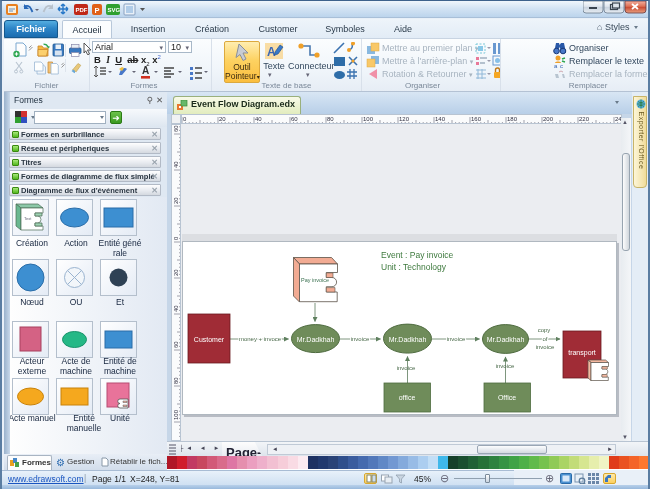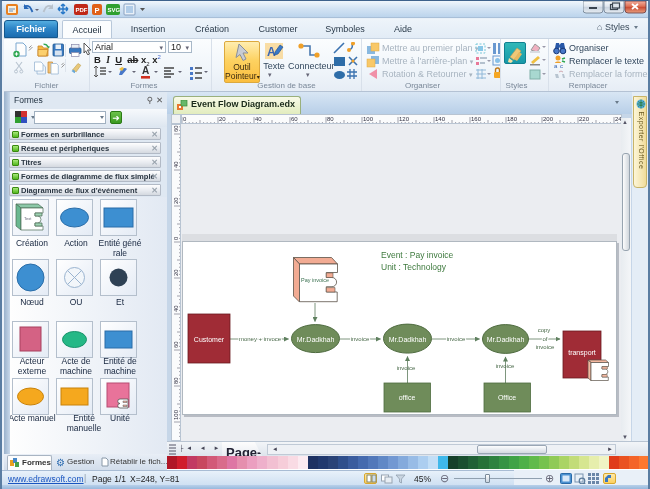--- a/index.html
+++ b/index.html
@@ -180,21 +180,21 @@
           <path d="M86 5l2 2 2-2" fill="#667"></path>
         <rect x="98" y="1" width="3" height="3" fill="#4878c8"></rect>
           <rect x="98" y="6" width="3" height="3" fill="#4878c8"></rect>
           <rect x="98" y="11" width="3" height="3" fill="#4878c8"></rect>
           <path d="M103 2h7M103 7h7M103 12h7" stroke="#444" stroke-width="1.4"></path>
           <path d="M112 5l2 2 2-2" fill="#667"></path>
       </svg>
     </div>
 
     <div class="rgroup" style="left:208px;width:150px">
-      <div class="rglabel">Gestion de base</div>
+      <div class="rglabel">Texte de base</div>
       <div style="position:absolute;left:12px;top:2px;width:36px;height:42px;background:linear-gradient(#ffedb0,#fdd262 45%,#fbbe3e);border:1px solid #dca93e;border-radius:2px">
         <svg width="34" height="22" viewBox="0 0 34 22" style="position:absolute;left:0;top:0">
             <path d="M14 2l9 9-5 0 3 6-3 1.5-3-6-4 3z" fill="#c8ccd4" stroke="#8a8f98"></path>
           </svg>
         <div style="position:absolute;left:0;top:21px;width:100%;text-align:center;font-size:8.5px;color:#3a2a10;line-height:9px">Outil<br>Pointeur<span style="font-size:6px">▾</span></div>
       </div>
       <svg class="ricon" style="left:52px;top:3px" width="20" height="18" viewBox="0 0 20 18">
           <rect x="1" y="1" width="18" height="16" fill="#f9c45c" opacity="0.55"></rect>
           <text x="3" y="14" font-size="12" font-weight="bold" fill="#3a66b4">A</text>
           <path d="M11 10l5-7 3 2-5 7-3.5 1z" fill="#3878c8" stroke="#1a4a88" stroke-width="0.6"></path>
@@ -244,40 +244,20 @@
           <path d="M13 18l2 2 2-2" fill="#99a"></path>
         <rect x="19" y="14" width="9" height="9" fill="none" stroke="#6898d0"></rect>
           <circle cx="23.5" cy="18.5" r="2.5" fill="#88c0e8"></circle>
         <path d="M2 28h10M2 32h10M2 36h10M4 27v10M8 27v10" stroke="#90b8d8" stroke-width="1"></path>
           <path d="M13 31l2 2 2-2" fill="#99a"></path>
         <rect x="20" y="30" width="7" height="6" rx="1" fill="#f5a623"></rect>
           <path d="M21.5 30v-2a2 2 0 014 0v2" fill="none" stroke="#c07818" stroke-width="1.4"></path>
       </svg>
     </div>
 
-    <div class="rgroup" style="left:497px;width:48px">
-      <div class="rglabel" style="padding-right:16px">Styles</div>
-      <div style="position:absolute;left:3px;top:3px;width:22px;height:22px;background:linear-gradient(#30b8b8,#1898a8);border:1px solid #108090;border-radius:2px">
-        <svg width="22" height="22" viewBox="0 0 22 22">
-            <path d="M5 14l7-9 4 3-7 9z" fill="#f0c878" stroke="#c09850" stroke-width="0.6"></path>
-            <path d="M9 16l5-7 3 2-5 7z" fill="#e8b860"></path>
-            <path d="M4 15l4 3-2 2-3-1z" fill="#f8e0a0"></path>
-          </svg>
-      </div>
-      <svg class="ricon" style="left:28px;top:3px" width="18" height="40" viewBox="0 0 18 40">
-        <path d="M2 8l4-6 5 4-3 4z" fill="#f0b0c0" stroke="#999"></path>
-          <path d="M1 9h10v2H1z" fill="#d8dde2"></path>
-          <path d="M13 4l2 2 2-2" fill="#99a"></path>
-        <path d="M2 20l7-6 2 2-7 6z" fill="#f0c040"></path>
-          <path d="M1 22h10v1.5H1z" fill="#888"></path>
-          <path d="M13 17l2 2 2-2" fill="#99a"></path>
-        <rect x="1" y="28" width="10" height="9" fill="#a8d8d0" stroke="#80b0a8"></rect>
-          <path d="M13 31l2 2 2-2" fill="#99a"></path>
-      </svg>
-    </div>
 
     <div class="rgroup" style="left:545px;width:101px;border-right:none">
       <div class="rglabel" style="padding-right:23px">Remplacer</div>
       <svg class="ricon" style="left:4px;top:3px" width="14" height="40" viewBox="0 0 14 40">
         <path d="M3 1l3 0 1 3-3 7H1z" fill="#2858a8"></path>
           <path d="M8 1h3l2 10H9l-3-7z" fill="#2858a8"></path>
           <circle cx="3.5" cy="9" r="2.8" fill="#4878c8" stroke="#1a3a78"></circle>
           <circle cx="10" cy="9" r="2.8" fill="#4878c8" stroke="#1a3a78"></circle>
         <circle cx="5" cy="16" r="2.5" fill="#f0a028"></circle>
           <path d="M2 21c0-2 6-2 6 0" fill="#f0a028"></path>

